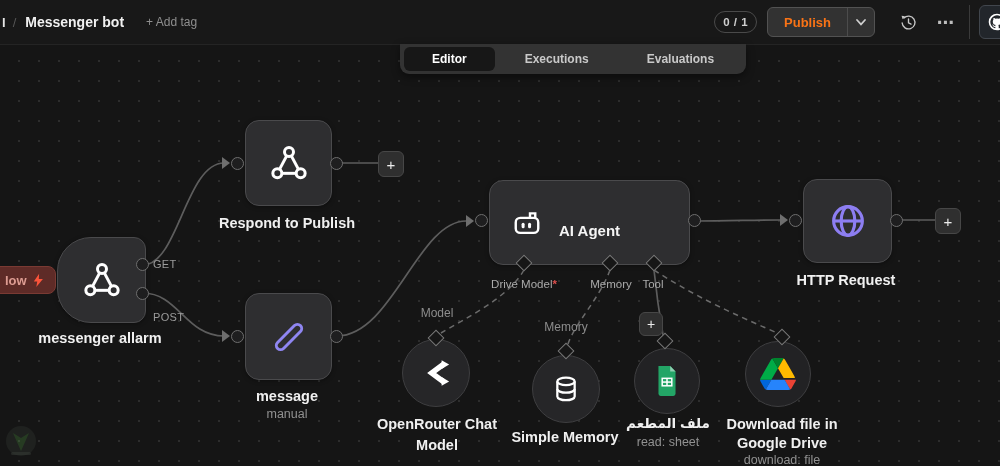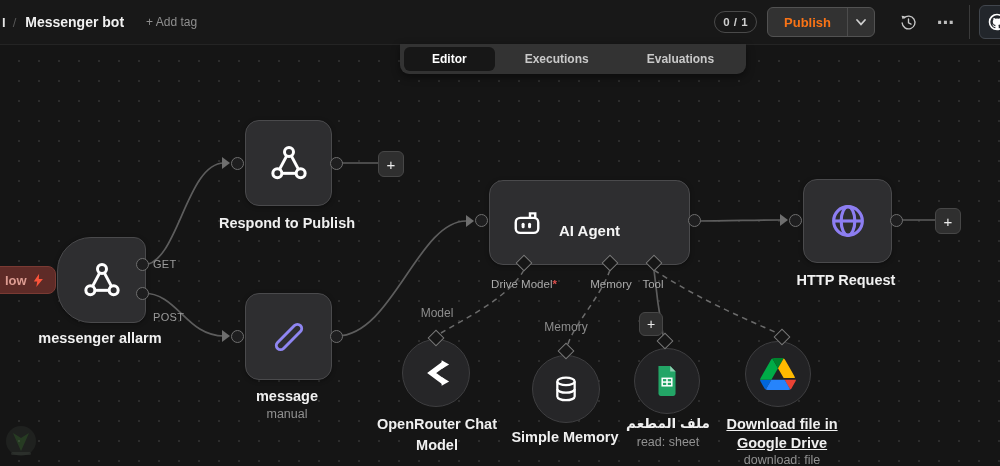--- a/index.html
+++ b/index.html
@@ -266,21 +266,21 @@
     <svg width="36" height="32" viewBox="0 0 87.3 78">
       <path d="m6.6 66.85 3.85 6.65c.8 1.4 1.95 2.5 3.3 3.3l13.75-23.8h-27.5c0 1.55.4 3.1 1.2 4.5z" fill="#0066da"></path>
       <path d="m43.65 25-13.75-23.8c-1.35.8-2.5 1.9-3.3 3.3l-25.4 44a9.06 9.06 0 0 0 -1.2 4.5h27.5z" fill="#00ac47"></path>
       <path d="m73.55 76.8c1.35-.8 2.5-1.9 3.3-3.3l1.6-2.75 7.65-13.25c.8-1.4 1.2-2.95 1.2-4.5h-27.502l5.852 11.5z" fill="#ea4335"></path>
       <path d="m43.65 25 13.75-23.8c-1.35-.8-2.9-1.2-4.5-1.2h-18.5c-1.6 0-3.15.45-4.5 1.2z" fill="#00832d"></path>
       <path d="m59.8 53h-32.3l-13.75 23.8c1.35.8 2.9 1.2 4.5 1.2h50.8c1.6 0 3.15-.45 4.5-1.2z" fill="#2684fc"></path>
       <path d="m73.4 26.5-12.7-22c-.8-1.4-1.95-2.5-3.3-3.3l-13.75 23.8 13.75 23.8h27.45c0-1.55-.4-3.1-1.2-4.5z" fill="#ffba00"></path>
     </svg>
   </div>
   <div class="diamond" style="left:776px;top:331px;"></div>
-  <div class="nlabel" style="left:672px;top:415px;line-height:19px;text-decoration:underline;">
+  <div class="nlabel" style="left:672px;top:415px;line-height:19px;">
     <div>Download file in</div>
     <div>Google Drive</div>
   </div>
   <div class="nsub" style="left:672px;top:453px;">download: file</div>
 
   <div class="watermark">
     <svg width="36" height="36" viewBox="0 0 36 36">
       <circle cx="18" cy="17" r="15" fill="#6a7a6e" opacity="0.35"></circle>
       <path d="M10,9 L18,27 L26,9 L18,14 Z" fill="#4f9a3e" opacity="0.8"></path>
       <rect x="8" y="28" width="20" height="3" rx="1.5" fill="#7a8a7a" opacity="0.5"></rect>

